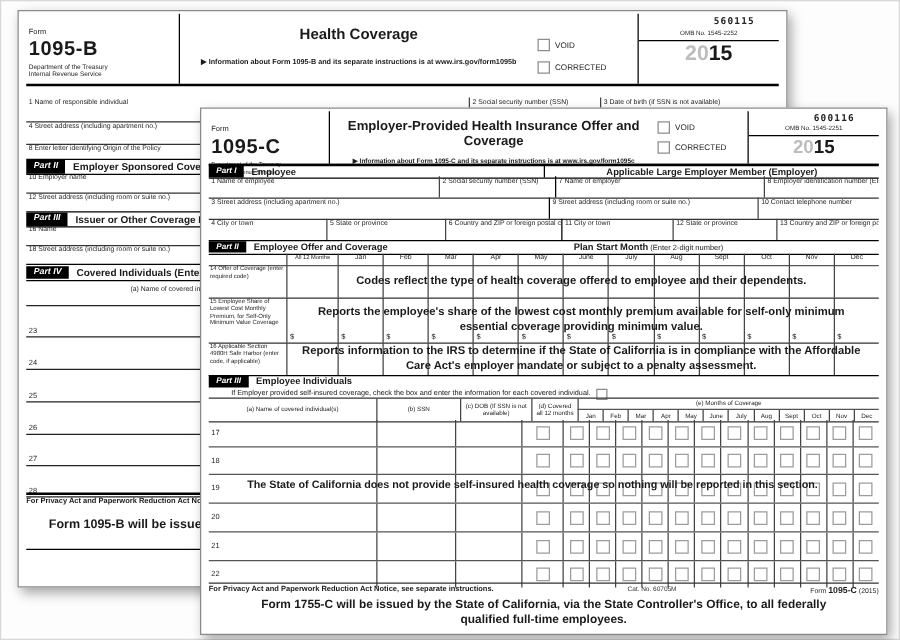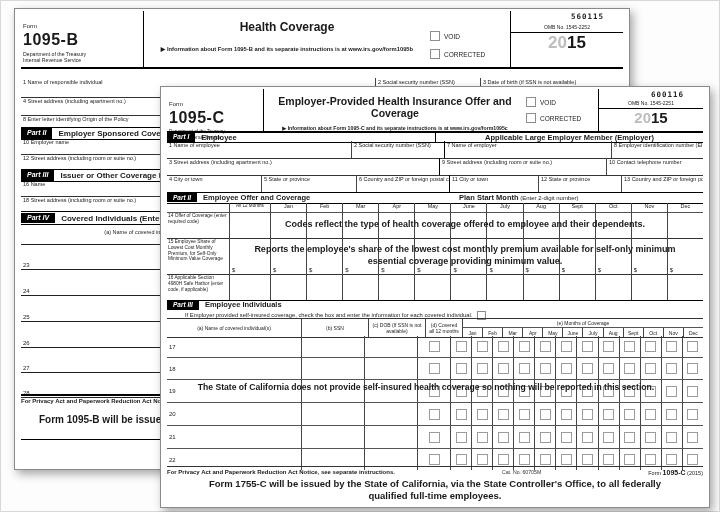--- a/index.html
+++ b/index.html
@@ -327,20 +327,21 @@
         <div class="cell bl"></div>
         <div class="cell bl"></div>
         <div class="cell bl"></div>
         <div class="cell bl"></div>
         <div class="cell bl"></div>
         <div class="cell bl"></div>
         <div class="cell bl"></div>
         <div class="cell bl"></div>
         <div class="cell bl"></div>
       </div>
+    <div class="t-note">Reports information to the IRS to determine if the State of California is in compliance with the Affordable Care Act's employer mandate or subject to a penalty assessment.</div>
   </div>
 
   <div class="abs" style="top:213px;">
     <div style="display:flex;align-items:center;gap:6px;">
       <span class="ptag" style="font-size:6.5px;">Part III</span>
       <span class="ptitle" style="font-size:7.5px;">Employee Individuals</span>
     </div>
     <div style="font-size:5.8px;color:#222;padding:1px 0 1px 18px;display:flex;align-items:center;gap:5px;">
       <span>If Employer provided self-insured coverage, check the box and enter the information for each covered individual.</span>
       <span class="cb" style="width:7px;height:7px;"></span>

